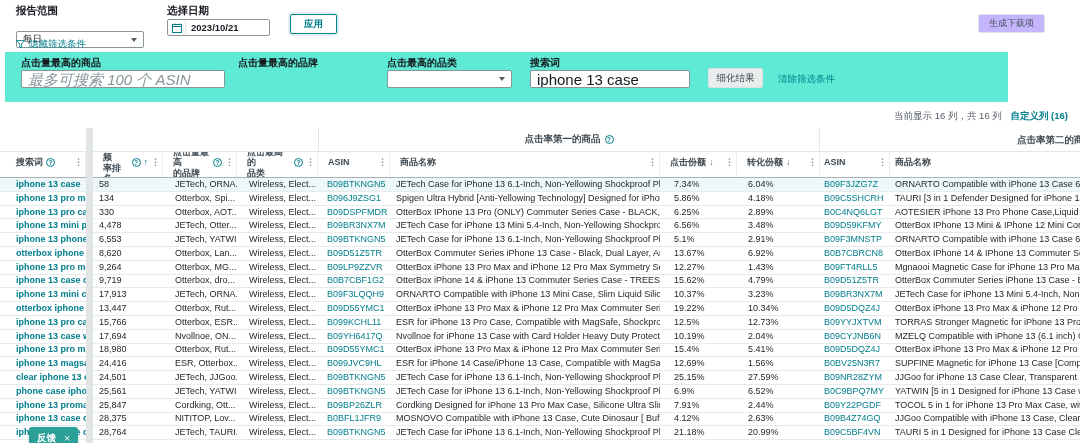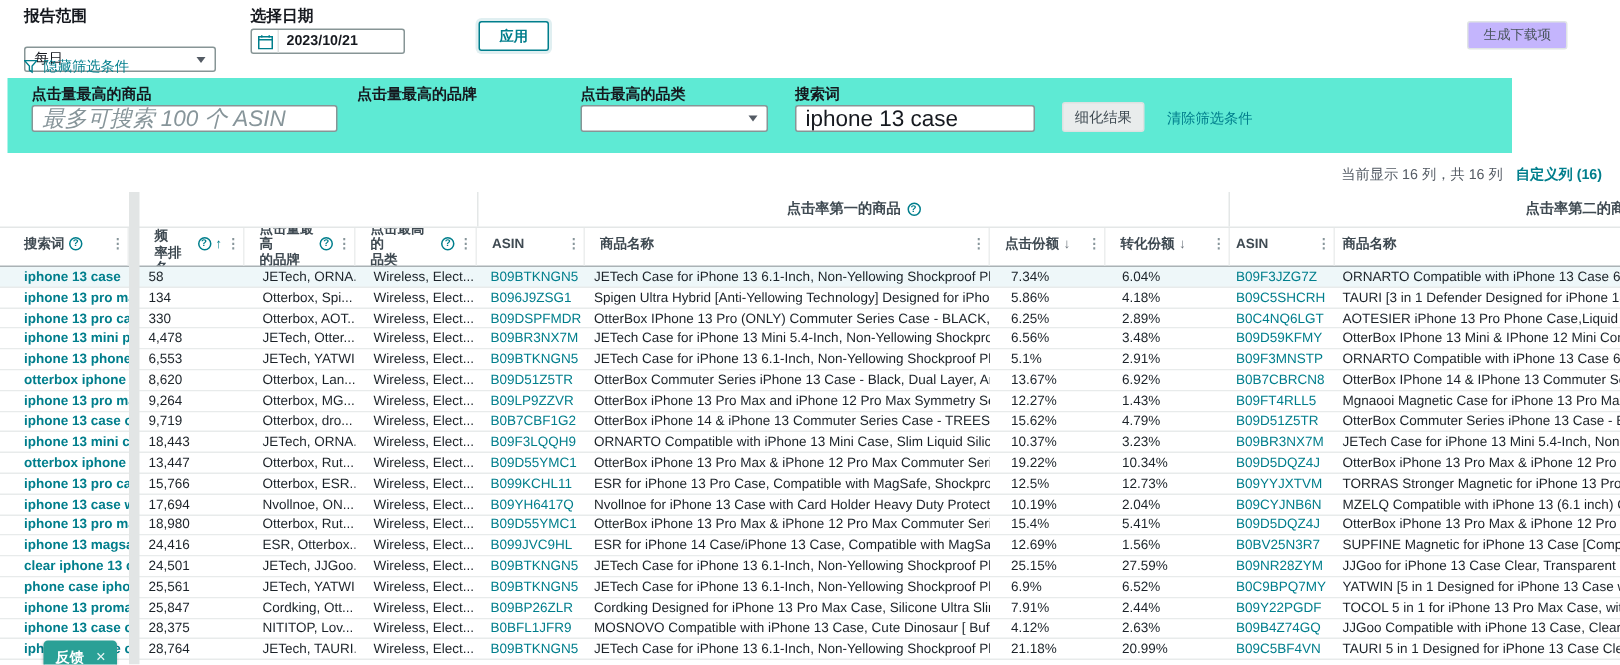--- a/index.html
+++ b/index.html
@@ -26,21 +26,20 @@
     background:#fff; border:1px solid #879596; border-radius:2px;
   }
   #date-group .cal { width:18px; height:100%; display:flex; align-items:center; justify-content:center; border-right:1px solid #e0e4e4; }
   #date-group .date-val { padding-left:5px; font-size:9.5px;font-weight:bold; }
   #apply-btn {
     left:290px; top:14px; width:47px; height:20px;
     background:#fff; border:1px solid #007e8c; border-radius:2px;
     color:#007e8c; font-weight:bold; font-size:9.5px;
     display:flex; align-items:center; justify-content:center; cursor:pointer;
     box-shadow:0 0 0 2px rgba(0,126,140,.12);
-    margin-left:29px;
   }
   #download-btn {
     left:978px; top:14px; width:67px; height:19px;
     background:#c4b5fd; border:1px solid #e0e4e5; border-radius:2px;
     color:#49545c; font-size:9px; display:flex; align-items:center; justify-content:center; cursor:pointer;
   }
   #hide-filters { left:16px; top:38px; display:flex; align-items:center; gap:4px; font-size:9.5px; color:#007e8c; cursor:pointer; }
 
   
   #filter-band { left:5px; top:52px; width:1003px; height:50px; background:#5eead4; }
@@ -353,21 +352,21 @@
     <div class="td asin">B0B7CBF1G2</div>
     <div class="td name1">OtterBox iPhone 14 &amp; iPhone 13 Commuter Series Case - TREES COMPAN...</div>
     <div class="td pct">15.62%</div>
     <div class="td pct2">4.79%</div>
     <div class="td asin2">B09D51Z5TR</div>
     <div class="td name2">OtterBox Commuter Series iPhone 13 Case - Black, Dual</div>
   </div>
     <div class="tr grid-cols">
     <div class="td term">iphone 13 mini case</div>
     <div class="td"></div>
-    <div class="td rank">18,443</div>
+    <div class="td rank">17,913</div>
     <div class="td brand">JETech, ORNA...</div>
     <div class="td cat">Wireless, Elect...</div>
     <div class="td asin">B09F3LQQH9</div>
     <div class="td name1">ORNARTO Compatible with iPhone 13 Mini Case, Slim Liquid Silicone 3 La...</div>
     <div class="td pct">10.37%</div>
     <div class="td pct2">3.23%</div>
     <div class="td asin2">B09BR3NX7M</div>
     <div class="td name2">JETech Case for iPhone 13 Mini 5.4-Inch, Non-Yellowin</div>
   </div>
     <div class="tr grid-cols">

